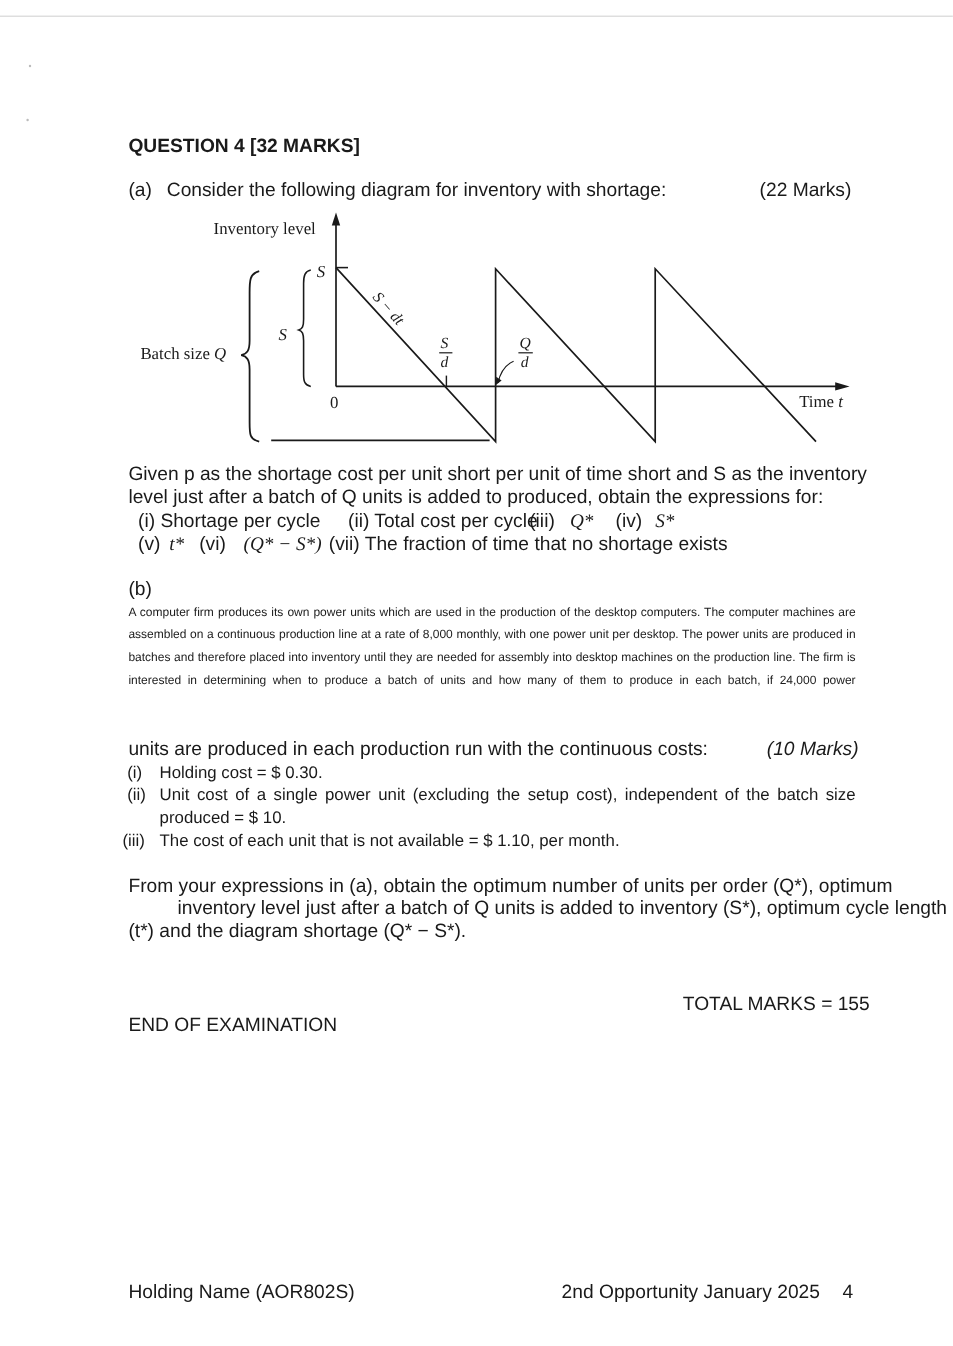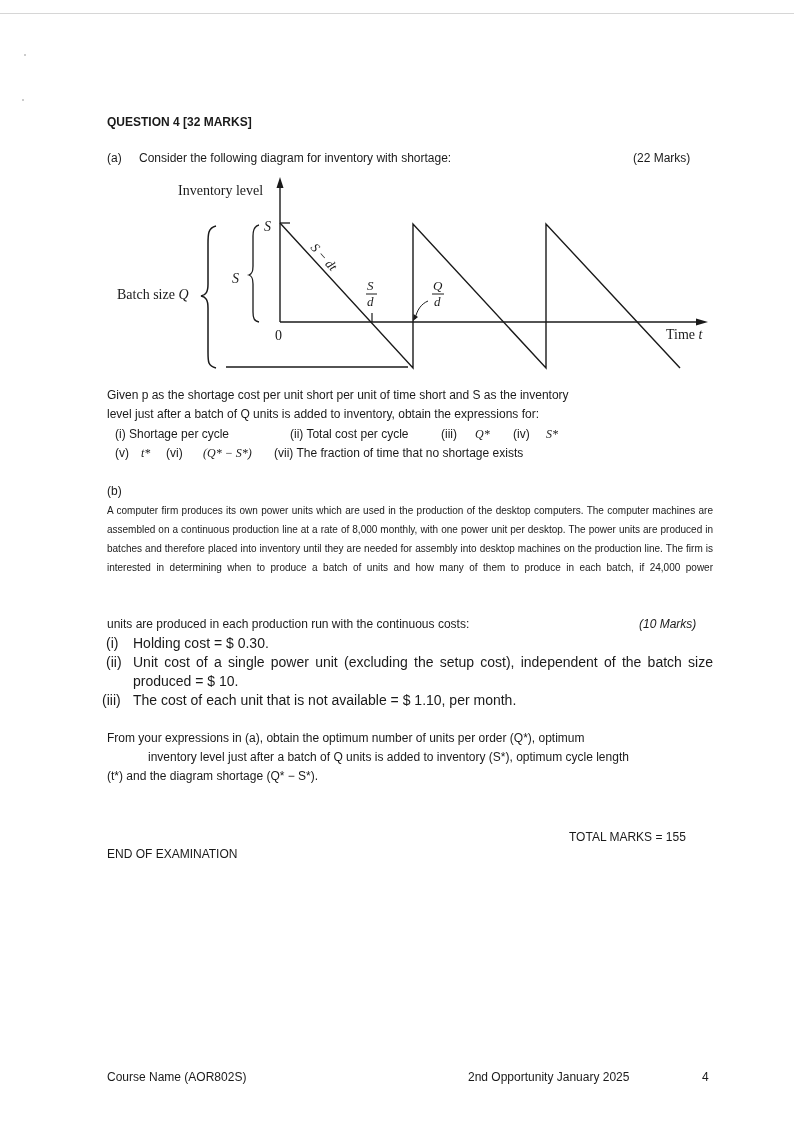--- a/index.html
+++ b/index.html
@@ -1,20 +1,20 @@
 <!DOCTYPE html>
 <html><head>
 <meta charset="utf-8">
 <style>
   html, body { margin: 0; padding: 0; background: #ffffff; }
   body { width: 794px; height: 1122px; position: relative; overflow: hidden;
          font-family: "Liberation Sans", sans-serif; color: #1a1a1a; }
   .scan-line { position: absolute; left: 0; top: 13px; width: 794px; height: 1px; background: #d6d6d6; }
   .abs { position: absolute; white-space: nowrap; }
-  .t { font-size: 12px; line-height: 19px; }
+  .t { font-size: 16px; line-height: 19px; }
   .bold { font-weight: bold; }
   .math { font-family: "Liberation Serif", serif; font-style: italic; }
   .para { position: absolute; left: 107px; width: 606px; font-size: 10px; line-height: 19px; text-align: justify; }
   .para p { margin: 0; }
   .roman { display: inline-block; width: 26px; }
   .hang { position: absolute; left: 133px; width: 580px; font-size: 14px; line-height: 19px; }
   .hang .roman { position: absolute; left: -27px; }
   svg text { font-family: "Liberation Serif", serif; fill: #1a1a1a; }
   .dots { position: absolute; width: 2px; height: 2px; background: #bbb; border-radius: 1px; }
 </style>
@@ -66,21 +66,21 @@
   <text x="367" y="306" font-size="13" font-style="italic">d</text>
 
   <text x="433" y="290" font-size="13" font-style="italic">Q</text>
   <line x1="432" y1="294" x2="444" y2="294" stroke="#1a1a1a" stroke-width="1"></line>
   <text x="434" y="306" font-size="13" font-style="italic">d</text>
 
   <text x="666" y="339" font-size="14"><tspan>Time</tspan> <tspan font-style="italic">t</tspan></text>
 </svg>
 
 <div class="abs t" style="left:107px;top:386px;">Given  p  as the shortage cost per unit short per unit of time short and S  as the inventory</div>
-<div class="abs t" style="left:107px;top:405px;">level just after a batch of Q units is added to inventory, obtain the expressions for:</div>
+<div class="abs t" style="left:107px;top:405px;">level just after a batch of Q units is added to produced, obtain the expressions for:</div>
 
 <div class="abs t" style="left:115px;top:425px;">(i)   Shortage per cycle</div>
 <div class="abs t" style="left:290px;top:425px;text-align:center;">(ii) Total cost per cycle</div>
 <div class="abs t" style="left:441px;top:425px;">(iii)</div>
 <div class="abs t math" style="left:475px;top:425px;">Q*</div>
 <div class="abs t" style="left:513px;top:425px;">(iv)</div>
 <div class="abs t math" style="left:546px;top:425px;">S*</div>
 
 <div class="abs t" style="left:115px;top:444px;">(v)</div>
 <div class="abs t math" style="left:141px;top:444px;">t*</div>
@@ -108,15 +108,15 @@
   <span>The cost of each unit that is not available = $ 1.10, per month.</span>
 </div>
 
 <div class="abs t" style="left:107px;top:729px;">From your expressions in (a), obtain the optimum number of units per order (Q*), optimum</div>
 <div class="abs t" style="left:107px;top:748px;margin-left:41px;">inventory level just after a batch of Q units is added to inventory (S*), optimum cycle length</div>
 <div class="abs t" style="left:107px;top:767px;">(t*) and the diagram shortage (Q* − S*).</div>
 
 <div class="abs t" style="left:107px;top:845px;">END OF EXAMINATION</div>
 <div class="abs t" style="left:569px;top:828px;">TOTAL MARKS = 155</div>
 
-<div class="abs t" style="left:107px;top:1068px;">Course Name (AOR802S)</div>
+<div class="abs t" style="left:107px;top:1068px;">Holding Name (AOR802S)</div>
 <div class="abs t" style="left:468px;top:1068px;">2nd Opportunity January 2025</div>
 <div class="abs t" style="left:702px;top:1068px;">4</div>
 
 </body></html>

